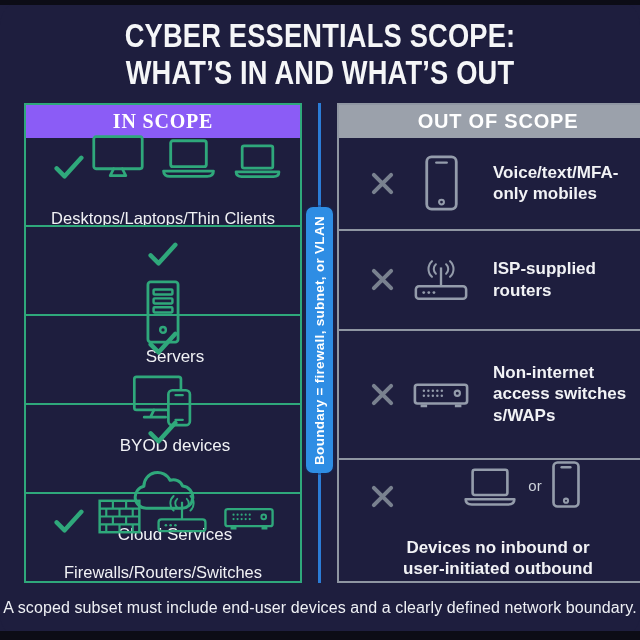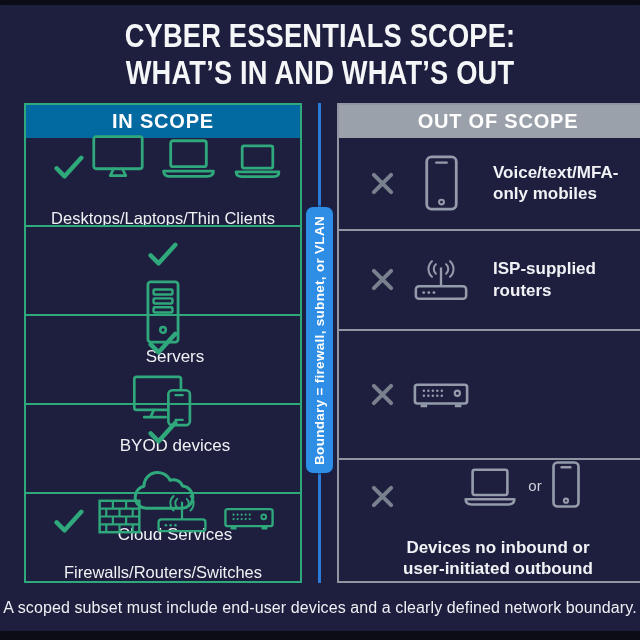--- a/index.html
+++ b/index.html
@@ -26,21 +26,21 @@
   .panel{
     position:absolute;top:103px;height:480px;
     display:flex;flex-direction:column;box-sizing:border-box;
   }
   .panel.left{left:24px;width:278px;border:2.5px solid #2fa87b;}
   .panel.right{left:337px;width:322px;border:2.5px solid #8f96a2;}
   .panel-header{
     flex:0 0 33px;display:flex;align-items:center;justify-content:center;
     font-weight:bold;font-size:20px;letter-spacing:0.8px;color:#ffffff;
   }
-  .panel.left .panel-header{background:#0369a1;}
+  .panel.left .panel-header{background:#8b5cf6;font-family:Liberation Serif, serif;}
   .panel.right .panel-header{background:#9ba1ab;}
   .rows{flex:1;display:flex;flex-direction:column;min-height:0;}
   .row{display:flex;align-items:center;box-sizing:border-box;padding:4px 20px;min-height:0;}
   .panel.left .row{flex:1 1 0;}
   .panel.left .row + .row{border-top:2.5px solid #2fa87b;flex-direction:column;}
   .panel.right .row + .row{border-top:2.5px solid #8f96a2;}
   .panel.right .row.r1{flex:91 1 0;}
   .panel.right .row.r2{flex:99 1 0;}
   .panel.right .row.r3{flex:131 1 0;}
   .panel.right .row.r4{flex:125 1 0;}
@@ -310,20 +310,23 @@
                   <circle cx="18.5" cy="20.5" r="1.5"></circle>
                   <circle cx="24" cy="20.5" r="1.5"></circle>
                   <circle cx="29.5" cy="20.5" r="1.5"></circle>
                   <circle cx="35" cy="20.5" r="1.5"></circle>
               </g>
               <circle cx="54" cy="17.5" r="3.2" stroke-width="2.6"></circle>
               <path d="M9 33 h8 M51 33 h8" stroke-width="3.4"></path>
             </svg>
           </span>
         </span>
+        <span class="row-label inline-label">Non-internet
+access switches
+s/WAPs</span>
       </div>
 
       <div class="row r4 row-stacked">
         <div class="top">
           <span class="mark">
             <svg width="23" height="23" viewBox="0 0 24 24">
                 <path d="M3 3 L21 21 M21 3 L3 21" fill="none" stroke="currentColor" stroke-width="4.2" stroke-linecap="round"></path>
               </svg>
           </span>
           <span class="icons" style="gap:6px;">

